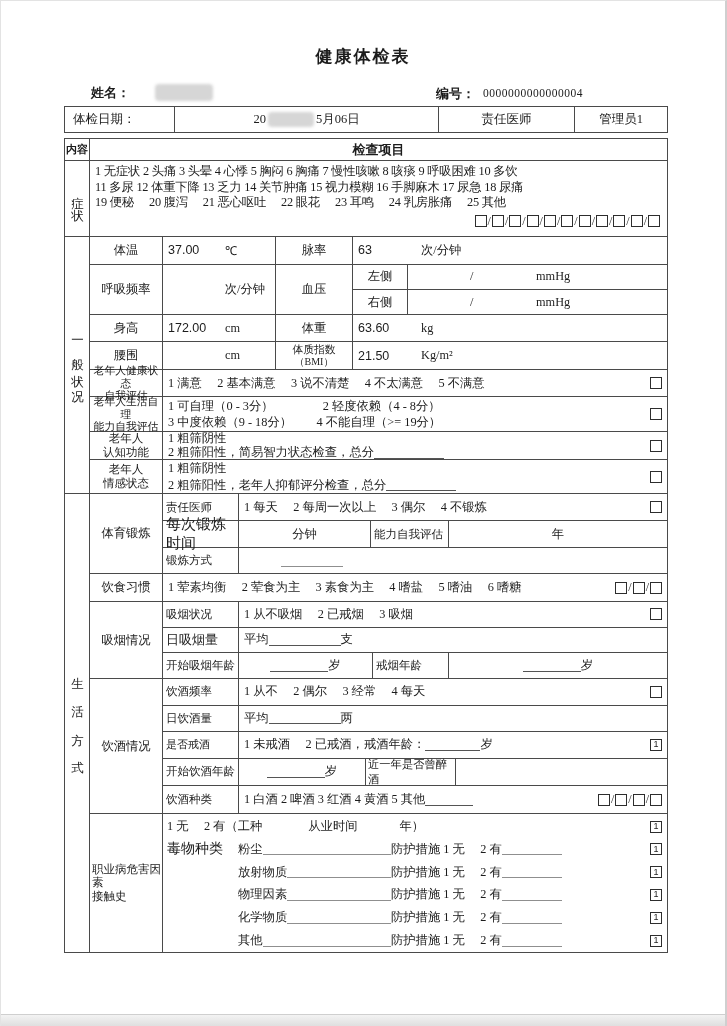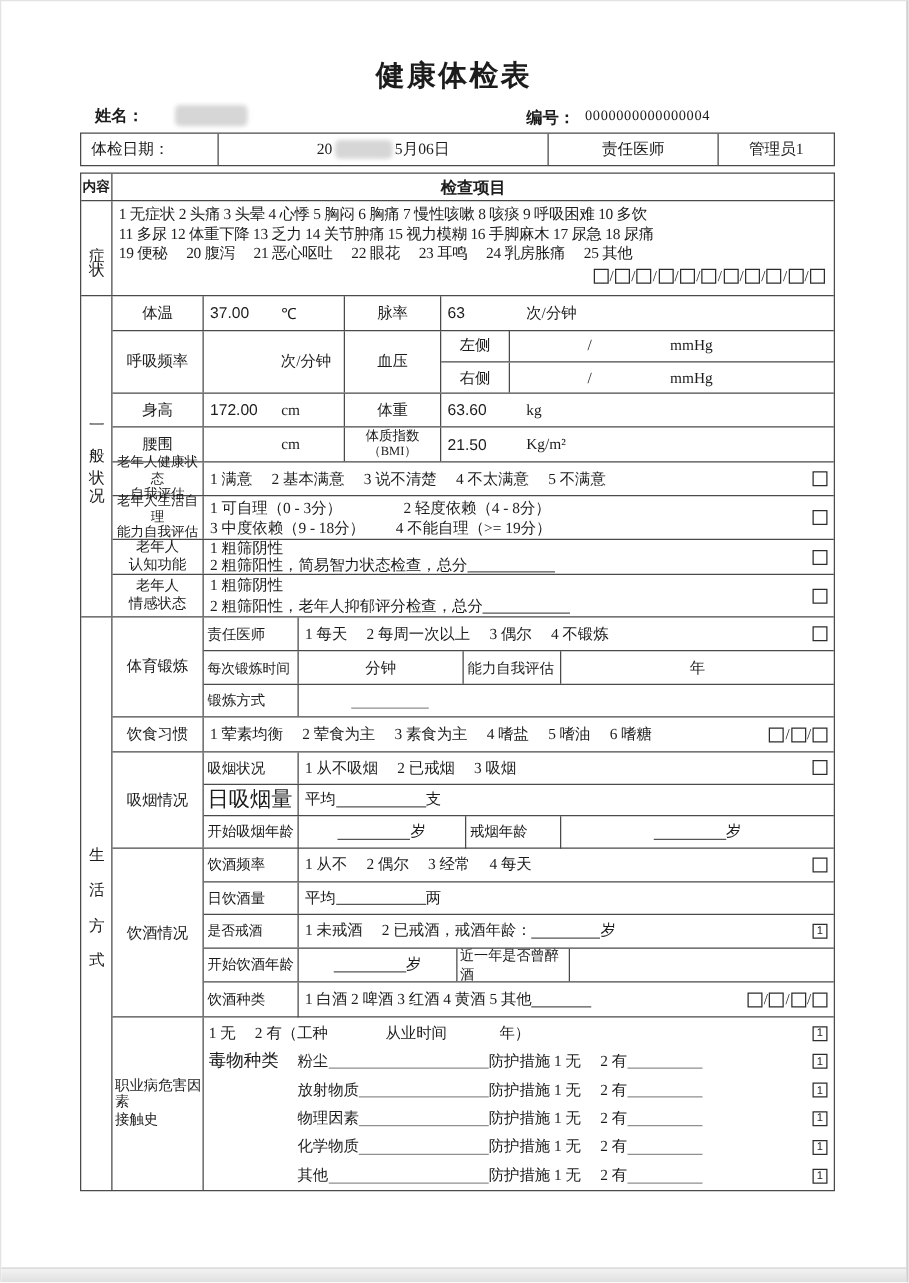--- a/index.html
+++ b/index.html
@@ -1,23 +1,23 @@
 <!DOCTYPE html>
 <html><head>
 <meta charset="utf-8">
 <style>
   *{box-sizing:border-box;margin:0;padding:0}
   html,body{background:#fff}
   .page{position:relative;width:727px;height:1026px;background:#fff;overflow:hidden;
         font-family:"Liberation Serif",serif;color:#1c1c1c;
         border-top:1px solid #e3e3e3;border-left:1px solid #e3e3e3;border-right:2px solid #cfcfcf}
   .title{position:absolute;top:44px;left:0;width:100%;text-align:center;
-         font-size:23px;font-weight:bold;letter-spacing:2px}
+         font-size:17px;font-weight:bold;letter-spacing:2px}
   
-  .name-row{position:absolute;top:83px;left:75px;width:592px;height:20px;font-size:13px}
+  .name-row{position:absolute;top:83px;left:90px;width:592px;height:20px;font-size:13px}
   .fld-lbl{font-weight:bold}
   .blur{display:inline-block;background:#d6d6d6;border-radius:4px;filter:blur(1.6px)}
   .name-blur{position:absolute;left:64px;top:0;width:58px;height:17px}
   .no-lbl{position:absolute;left:345px;top:1px}
   .no-val{position:absolute;left:392px;top:3px;font-size:11.5px;letter-spacing:.5px}
   
   .info-table{position:absolute;left:63px;top:105px;width:604px;height:27px;
               border:1px solid #4a4a4a;display:flex;font-size:12.5px}
   .ic{border-right:1px solid #4a4a4a;display:flex;align-items:center;justify-content:center;height:100%}
   .ic:last-child{border-right:none}
@@ -241,21 +241,21 @@
         <div class="row" style="height:28px">
           <div class="cell c-center" style="width:73px">
             <span class="lbl2">
               <span style="display:block">老年人</span>
               <span style="display:block">认知功能</span>
             </span>
           </div>
           <div class="cell last opt-cell" style="flex:1">
             <span style="line-height:13.5px">
               <span style="display:block">1 粗筛阴性</span>
-              <span style="display:flex;align-items:flex-start">
+              <span style="display:flex;align-items:flex-end">
                 <span>2 粗筛阳性，简易智力状态检查，总分</span>
                 <span class="ul" style="width:70px"></span>
               </span>
             </span>
             <span class="boxes-right">
                 <span class="cbox"></span>
               </span>
           </div>
         </div>
 
@@ -294,21 +294,21 @@
               <div class="row" style="height:26px">
                 <div class="cell" style="width:76px;padding-left:3px;font-size:11.5px">责任医师</div>
                 <div class="cell last opt-cell" style="flex:1">
                   <span>1 每天　 2 每周一次以上　 3 偶尔　 4 不锻炼</span>
                   <span class="boxes-right">
                       <span class="cbox"></span>
                     </span>
                 </div>
               </div>
               <div class="row" style="height:27px">
-                <div class="cell" style="width:76px;padding-left:3px;font-size:11px">每次锻炼时间</div>
+                <div class="cell" style="width:76px;padding-left:3px;font-size:15px">每次锻炼时间</div>
                 <div class="cell c-center" style="width:132px">分钟</div>
                 <div class="cell" style="width:78px;padding-left:3px;font-size:11.5px">能力自我评估</div>
                 <div class="cell last c-center" style="flex:1">年</div>
               </div>
               <div class="row" style="height:26px">
                 <div class="cell" style="width:76px;padding-left:3px;font-size:11.5px">锻炼方式</div>
                 <div class="cell last" style="flex:1">
                   <span class="ul ul-lt" style="width:62px;margin-left:42px"></span>
                 </div>
               </div>
@@ -337,21 +337,21 @@
               <div class="row" style="height:25px">
                 <div class="cell" style="width:76px;padding-left:3px;font-size:11.5px">吸烟状况</div>
                 <div class="cell last opt-cell" style="flex:1">
                   <span>1 从不吸烟　 2 已戒烟　 3 吸烟</span>
                   <span class="boxes-right">
                       <span class="cbox"></span>
                     </span>
                 </div>
               </div>
               <div class="row" style="height:25px">
-                <div class="cell" style="width:76px;padding-left:3px;font-size:17px">日吸烟量</div>
+                <div class="cell" style="width:76px;padding-left:3px;font-size:13px">日吸烟量</div>
                 <div class="cell last opt-cell" style="flex:1">
                   <span>平均</span>
                   <span class="ul" style="width:72px"></span>
                   <span>支</span>
                 </div>
               </div>
               <div class="row" style="height:27px">
                 <div class="cell" style="width:76px;padding-left:3px;font-size:11.5px">开始吸烟年龄</div>
                 <div class="cell c-center" style="width:134px">
                   <span class="ul" style="width:58px"></span>

